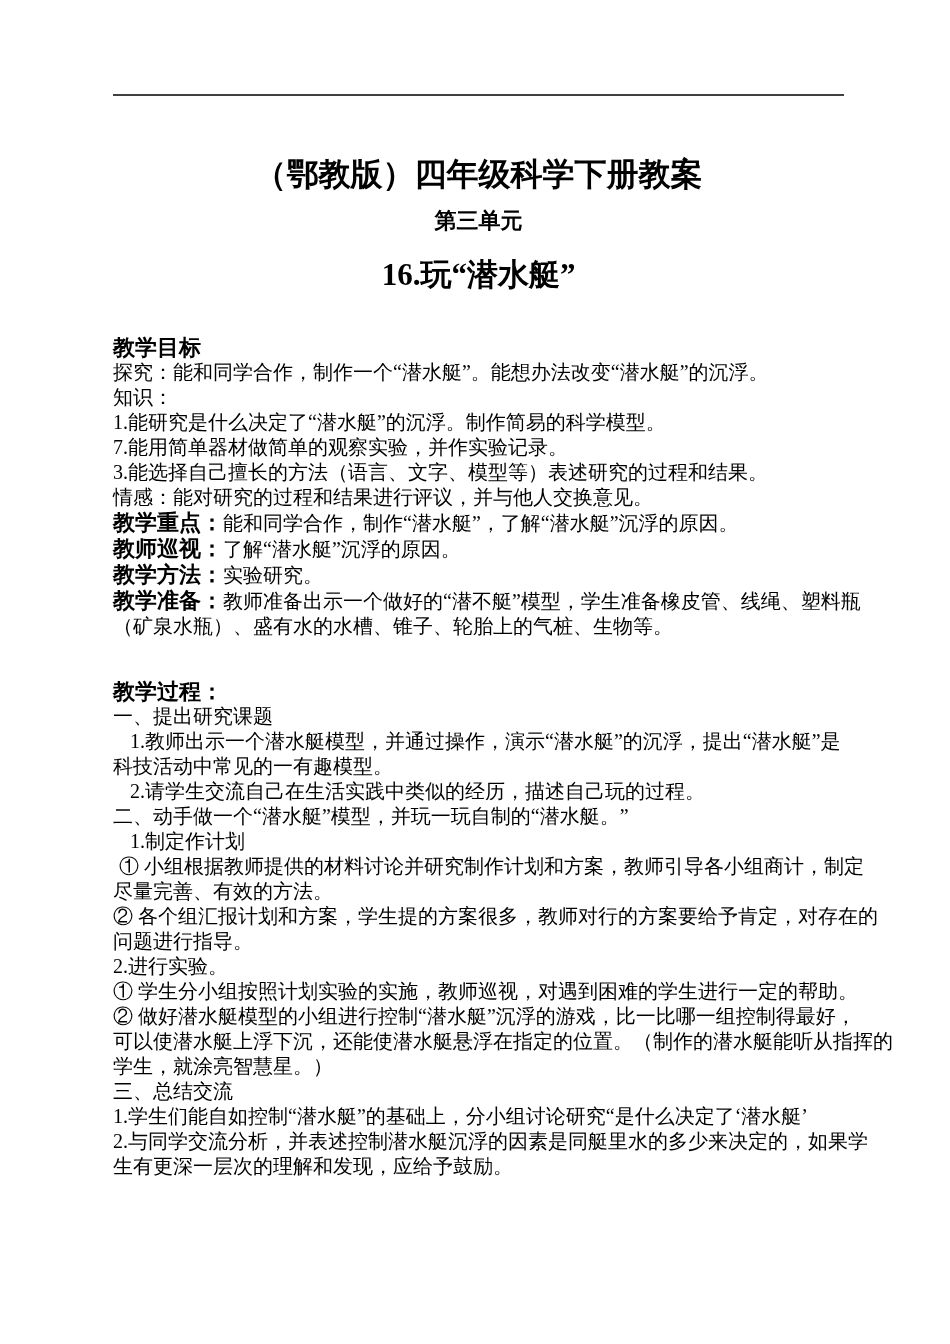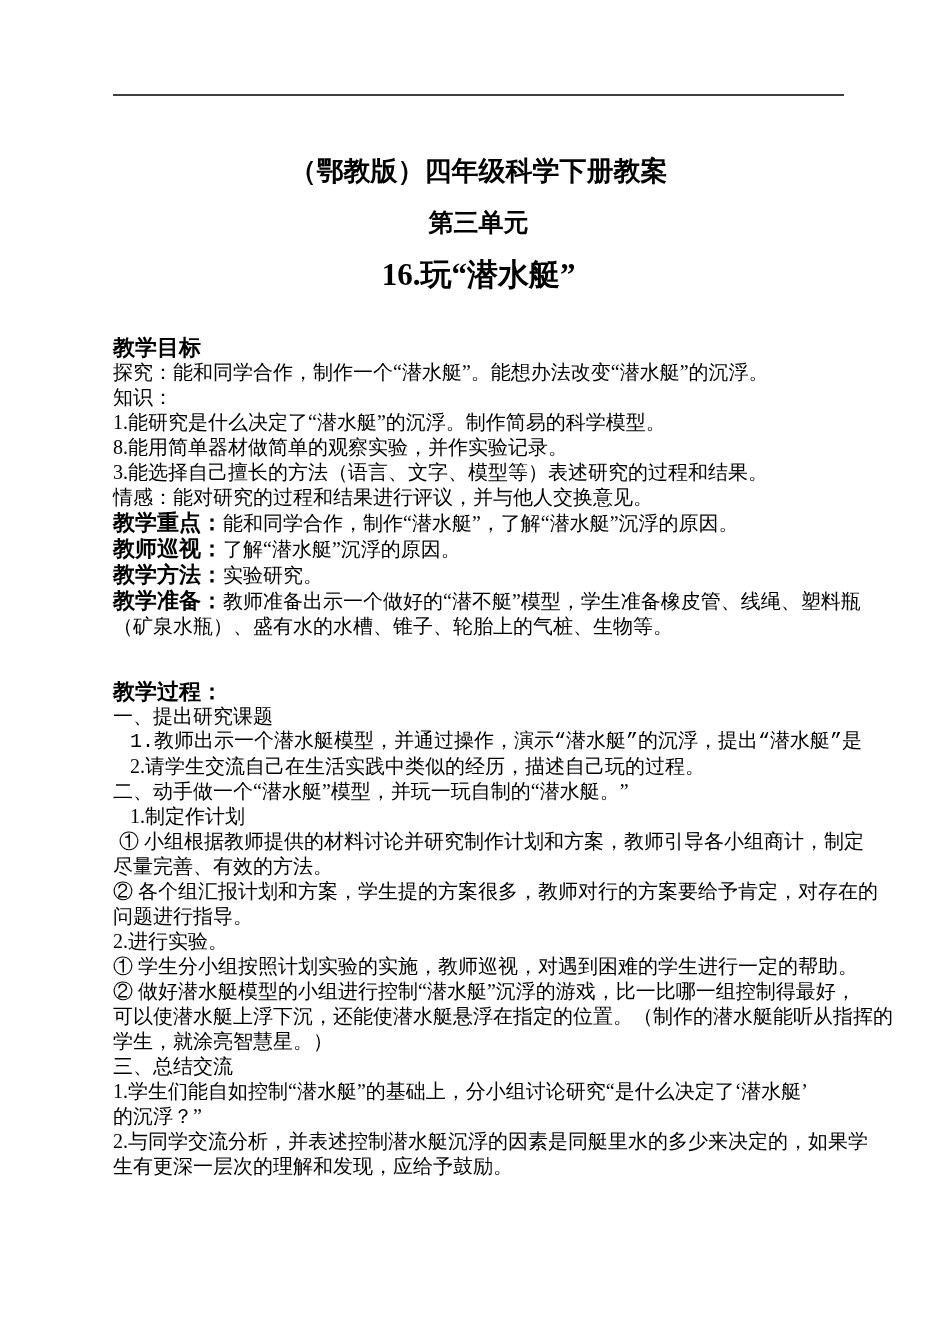--- a/index.html
+++ b/index.html
@@ -12,22 +12,22 @@
   }
   .page { position: absolute; inset: 0; background: #ffffff; }
   .top-rule {
     position: absolute; left: 113px; top: 94px;
     width: 731px; height: 2px; background: #404040;
   }
   .title {
     position: absolute; left: 113px; width: 731px;
     text-align: center; font-weight: bold; white-space: nowrap;
   }
-  .title-1 { top: 153px; font-size: 27px; }
-  .title-2 { top: 206px; font-size: 25px; }
+  .title-1 { top: 153px; font-size: 32px; }
+  .title-2 { top: 206px; font-size: 22px; }
   .title-3 { top: 254px; font-size: 31px; }
   .doc-body {
     position: absolute; left: 113px; top: 295px; width: 737px;
     font-size: 20px; line-height: 25px;
   }
   .line { white-space: nowrap; line-height: 25px; }
   .heading .line { font-size: 22px; font-weight: bold; margin-top: 40px; }
   .lbl { font-size: 22px; font-weight: bold; }
 </style>
 </head>
@@ -47,21 +47,21 @@
       <div class="blk body">
         <div class="line">探究：能和同学合作，制作一个“潜水艇”。能想办法改变“潜水艇”的沉浮。</div>
       </div>
       <div class="blk body">
         <div class="line">知识：</div>
       </div>
       <div class="blk body">
         <div class="line">1.能研究是什么决定了“潜水艇”的沉浮。制作简易的科学模型。</div>
       </div>
       <div class="blk body">
-        <div class="line">8.能用简单器材做简单的观察实验，并作实验记录。</div>
+        <div class="line">7.能用简单器材做简单的观察实验，并作实验记录。</div>
       </div>
       <div class="blk body">
         <div class="line">3.能选择自己擅长的方法（语言、文字、模型等）表述研究的过程和结果。</div>
       </div>
       <div class="blk body">
         <div class="line">情感：能对研究的过程和结果进行评议，并与他人交换意见。</div>
       </div>
       <div class="blk labeled">
         <div class="line"><b class="lbl">教学重点：</b>能和同学合作，制作“潜水艇”，了解“潜水艇”沉浮的原因。</div>
       </div>
@@ -75,21 +75,22 @@
         <div class="line"><b class="lbl">教学准备：</b>教师准备出示一个做好的“潜不艇”模型，学生准备橡皮管、线绳、塑料瓶</div>
         <div class="line">（矿泉水瓶）、盛有水的水槽、锥子、轮胎上的气桩、生物等。</div>
       </div>
       <div class="blk heading">
         <div class="line">教学过程：</div>
       </div>
       <div class="blk body">
         <div class="line">一、提出研究课题</div>
       </div>
       <div class="blk body">
-        <div class="line" style="text-indent: 17px; font-family: Liberation Mono, monospace;">1.教师出示一个潜水艇模型，并通过操作，演示“潜水艇”的沉浮，提出“潜水艇”是</div>
+        <div class="line" style="text-indent: 17px;">1.教师出示一个潜水艇模型，并通过操作，演示“潜水艇”的沉浮，提出“潜水艇”是</div>
+        <div class="line">科技活动中常见的一有趣模型。</div>
       </div>
       <div class="blk body">
         <div class="line" style="text-indent: 17px;">2.请学生交流自己在生活实践中类似的经历，描述自己玩的过程。</div>
       </div>
       <div class="blk body">
         <div class="line">二、动手做一个“潜水艇”模型，并玩一玩自制的“潜水艇。”</div>
       </div>
       <div class="blk body">
         <div class="line" style="text-indent: 17px;">1.制定作计划</div>
       </div>
@@ -110,20 +111,19 @@
       <div class="blk body">
         <div class="line">② 做好潜水艇模型的小组进行控制“潜水艇”沉浮的游戏，比一比哪一组控制得最好，</div>
         <div class="line">可以使潜水艇上浮下沉，还能使潜水艇悬浮在指定的位置。（制作的潜水艇能听从指挥的</div>
         <div class="line">学生，就涂亮智慧星。）</div>
       </div>
       <div class="blk body">
         <div class="line">三、总结交流</div>
       </div>
       <div class="blk body">
         <div class="line">1.学生们能自如控制“潜水艇”的基础上，分小组讨论研究“是什么决定了‘潜水艇’</div>
-        <div class="line">的沉浮？”</div>
       </div>
       <div class="blk body">
         <div class="line">2.与同学交流分析，并表述控制潜水艇沉浮的因素是同艇里水的多少来决定的，如果学</div>
         <div class="line">生有更深一层次的理解和发现，应给予鼓励。</div>
       </div>
     </div>
 </div>
 
 </body></html>

